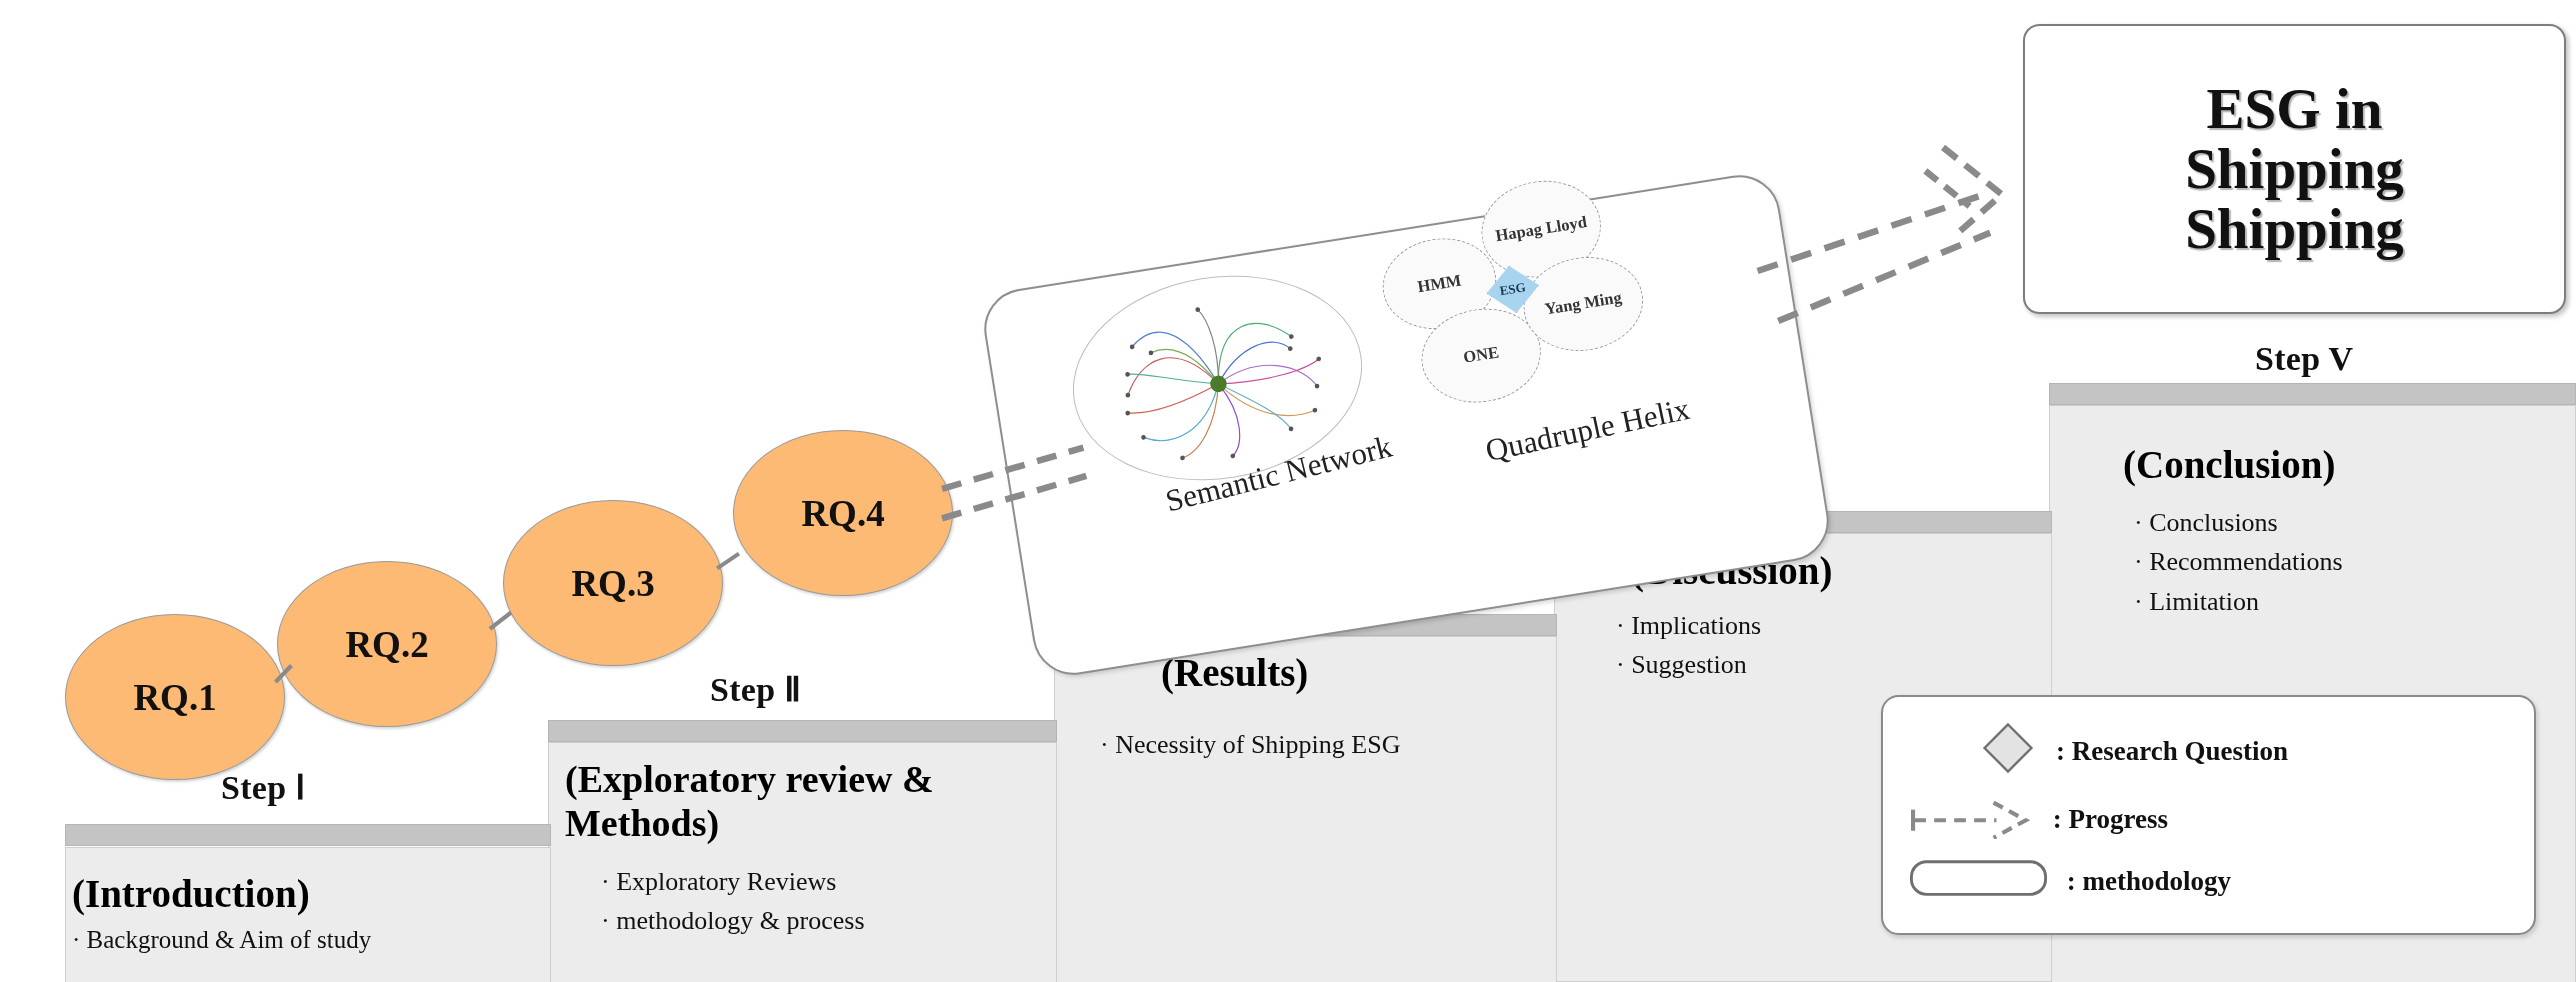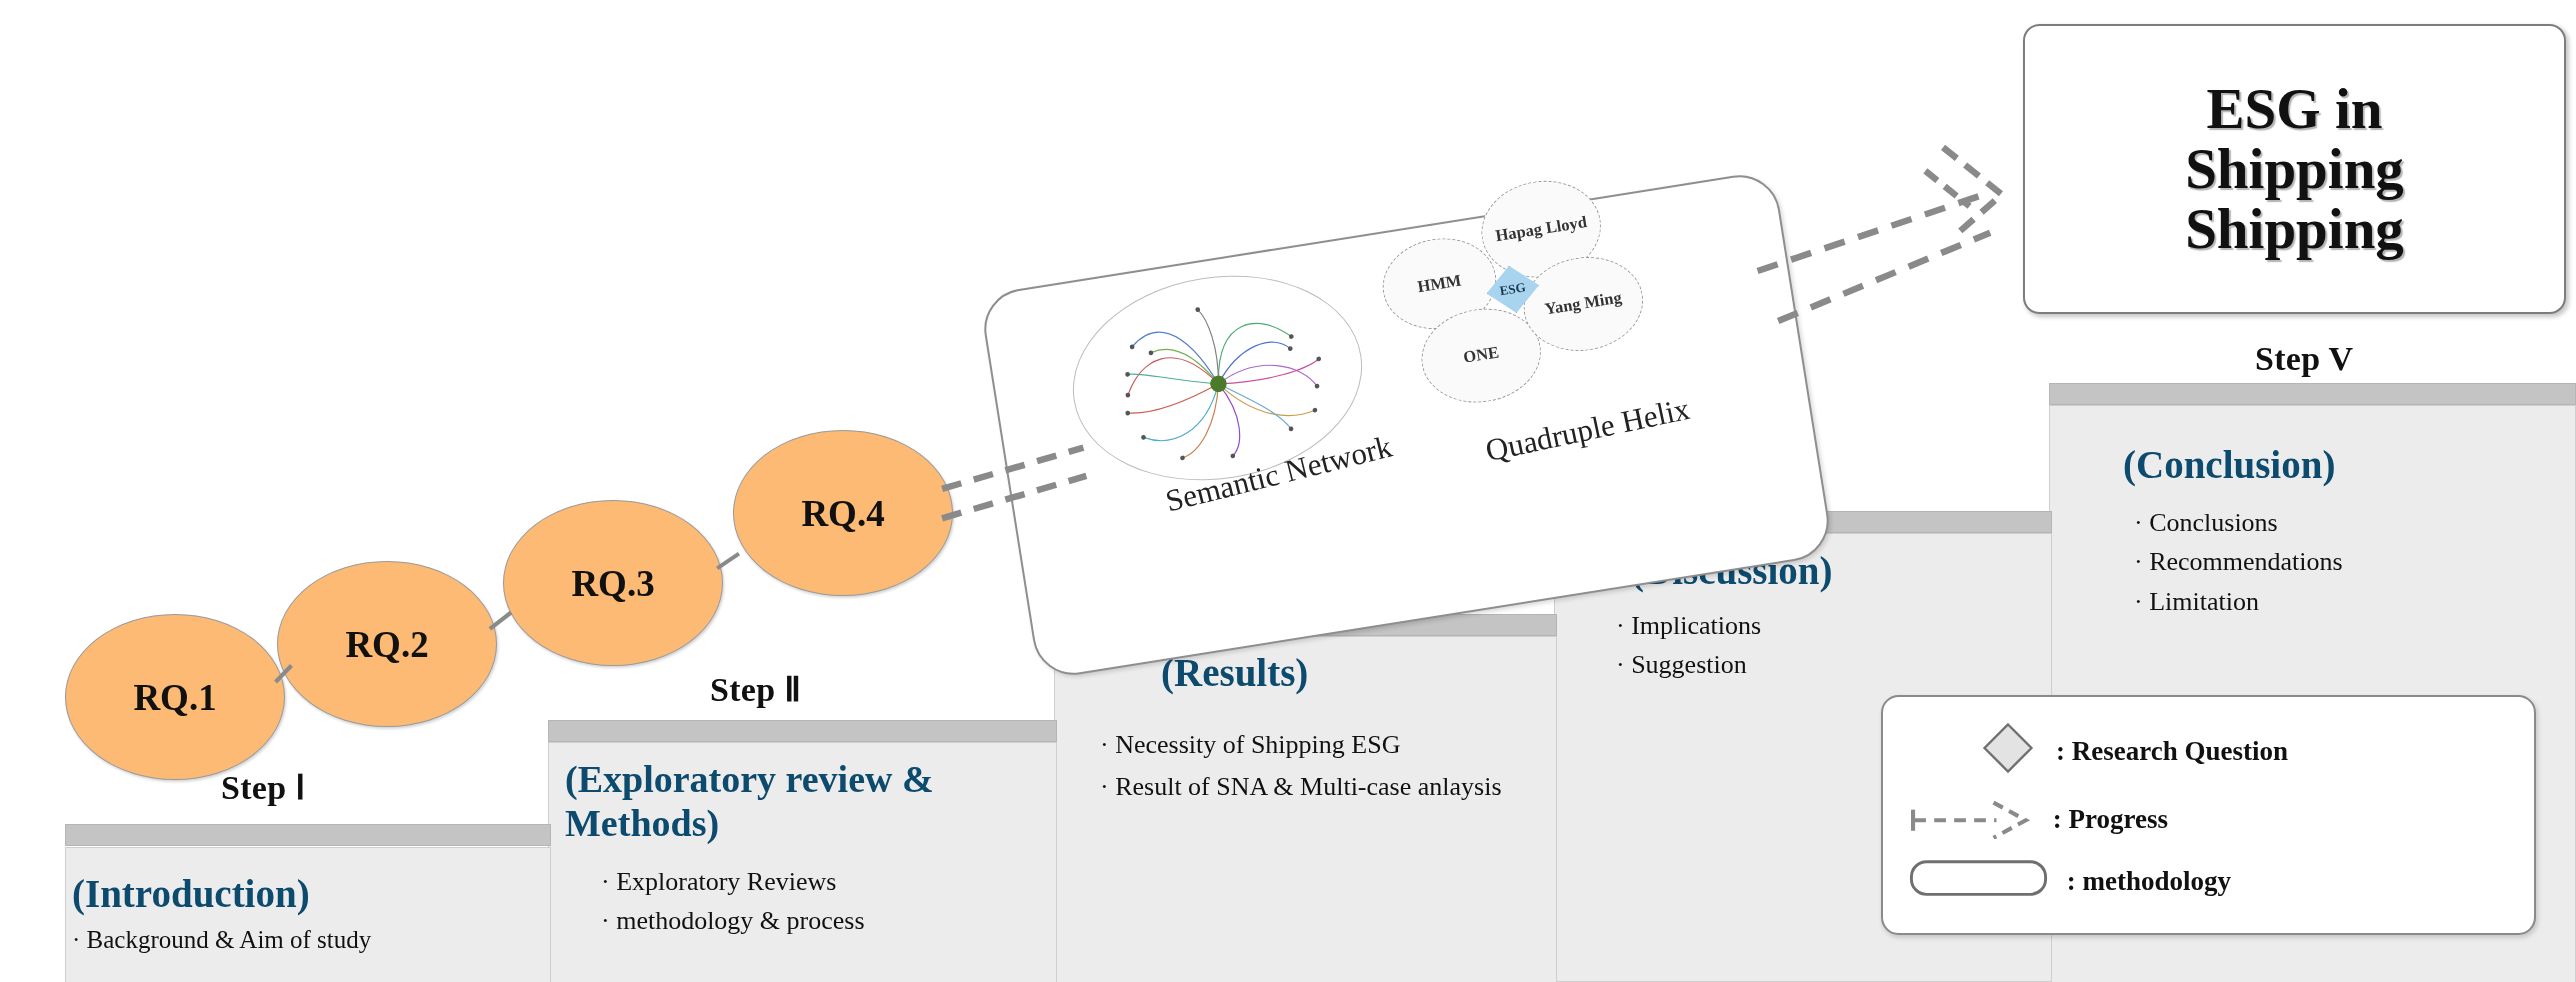--- a/index.html
+++ b/index.html
@@ -33,21 +33,21 @@
   .step-label {
     position: absolute;
     font-weight: bold;
     color: #111;
     white-space: nowrap;
     letter-spacing: 0.3px;
   }
   .step-title {
     position: absolute;
     font-weight: bold;
-    color: #0c4a6e;
+    color: #000000;
     white-space: nowrap;
   }
   .bullets {
     position: absolute;
     color: #111;
     font-weight: normal;
   }
   .bullets div {
     margin-bottom: 9.4px;
     white-space: nowrap;
@@ -194,21 +194,20 @@
   </div>
   <div class="bullets" style="left:601px; top:867px; font-size:26px;">
     <div>· Exploratory Reviews</div>
     <div>· methodology &amp; process</div>
   </div>
 
   <div class="step-label" style="left:1222px; top:555px; font-size:34px;">Step III</div>
   <div class="step-title" style="left:1154px; top:650px; font-size:39px;margin-left:7px;">(Results)</div>
   <div class="bullets" style="left:1100px; top:730px; font-size:26px; width:465px;">
     <div>· Necessity of Shipping ESG</div>
-    <div style="white-space:normal; line-height:1.35;">· Result of SNA &amp; Multi-case anlaysis</div>
   </div>
 
   <div class="step-label" style="left:1702px; top:447px; font-size:34px;">Step IV</div>
   <div class="step-title" style="left:1631px; top:548px; font-size:39px;">(Discussion)</div>
   <div class="bullets" style="left:1616px; top:611px; font-size:26px;">
     <div>· Implications</div>
     <div>· Suggestion</div>
   </div>
 
   <div class="step-label" style="left:2255px; top:340px; font-size:34px;">Step V</div>

